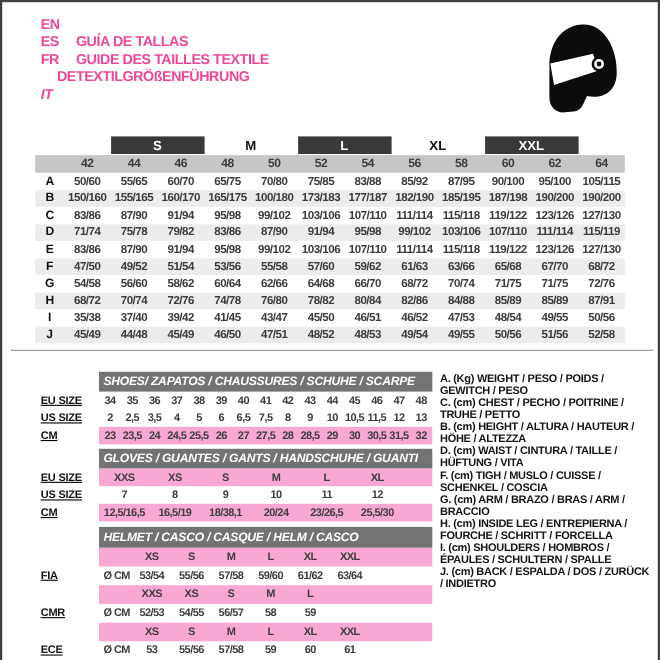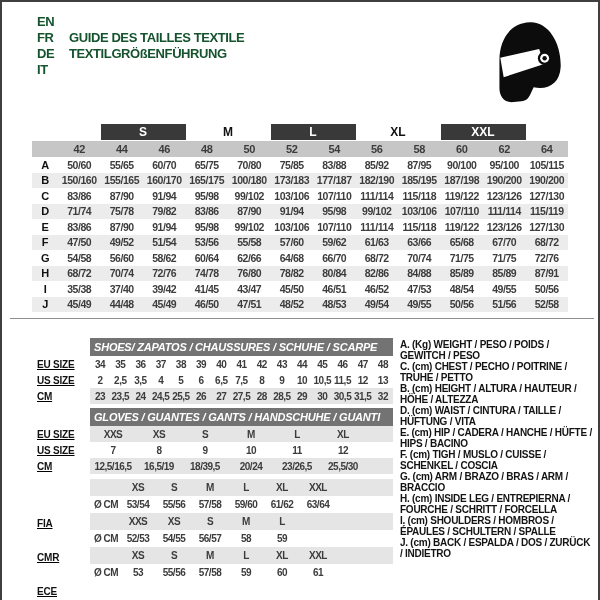--- a/index.html
+++ b/index.html
@@ -3,21 +3,21 @@
 <meta charset="utf-8">
 <style>
   html,body{margin:0;padding:0;background:#fff;}
   .page{position:relative;width:600px;height:600px;background:#fff;box-sizing:border-box;
         border-top:2px solid #3f3f3f;border-left:2px solid #3f3f3f;border-right:2px solid #3f3f3f;
         font-family:"Liberation Sans",sans-serif;overflow:hidden;}
 
   
   .lang-block{position:absolute;left:35px;top:11px;}
   .lang-row{display:flex;height:16px;align-items:center;font-weight:700;font-size:13px;
-            letter-spacing:-0.4px;color:#14532d;}
+            letter-spacing:-0.4px;color:#ec4899;}
   .lang-code{width:32px;}
 
   
   .helmet-svg{position:absolute;left:489px;top:16px;width:76px;height:88px;}
 
   
   .main-table{position:absolute;left:30px;top:121px;width:536px;}
   .mt-grid{display:grid;grid-template-columns:26px repeat(12,1fr);}
   .mt-groups{height:18px;}
   .group-cell{display:flex;align-items:center;justify-content:center;height:16px;margin-top:1px;
@@ -37,21 +37,21 @@
   .sub-label-col{position:absolute;left:35px;width:52px;text-decoration:underline;}
   .sub-label{height:16px;display:flex;align-items:center;font-size:10px;font-weight:700;
              color:#111;letter-spacing:-0.2px;white-space:nowrap;}
   .sub-label.h17{height:17px;}
   .sub-table{position:absolute;left:88px;width:303px;}
   .sub-bar{height:18px;background:#737373;color:#fff;font-size:11px;font-weight:700;
            display:flex;align-items:center;padding-left:4px;letter-spacing:-0.2px;white-space:nowrap;font-style:italic;}
   .sub-bar.h19{height:19px;}
   .sub-row{display:grid;height:16px;}
   .sub-row.h17{height:17px;}
-  .sub-row.shaded{background:#e5e5e5;}
+  .sub-row.shaded{background:#f9a8d4;}
   .sub-cell{display:flex;align-items:center;justify-content:center;font-size:10px;font-weight:700;
             color:#3c3c3c;letter-spacing:-0.5px;white-space:nowrap;}
   .cell-left{justify-content:flex-start;padding-left:4px;}
   .grid-shoes{grid-template-columns:repeat(15,1fr);}
   .grid-gloves{grid-template-columns:repeat(6,46px) 1fr;}
   .grid-helmet{grid-template-columns:30px repeat(6,36px) 1fr;}
 
   
   .legend{position:absolute;left:398px;top:337px;width:194px;}
   .legend-item{font-size:10px;font-weight:700;color:#131313;line-height:11px;
@@ -60,29 +60,33 @@
 </head>
 <body>
 
 <div class="page">
 
   <div class="lang-block" id="langs">
       <div class="lang-row">
         <div class="lang-code" style="display: inline-block;">EN</div>
       </div>
       <div class="lang-row">
+        <div class="lang-code" style="display: inline-block;">ES</div>
+        <div>GUÍA DE TALLAS</div>
+      </div>
+      <div class="lang-row">
         <div class="lang-code" style="display: inline-block;">FR</div>
         <div>GUIDE DES TAILLES TEXTILE</div>
       </div>
       <div class="lang-row">
-        <div class="lang-code" style="display: inline-block;">DE</div>
+        <div class="lang-code" style="display: inline-block; text-align: right;">DE</div>
         <div>TEXTILGRÖßENFÜHRUNG</div>
       </div>
       <div class="lang-row">
-        <div class="lang-code" style="display: inline-block;">IT</div>
+        <div class="lang-code" style="display: inline-block; font-style: italic;">IT</div>
       </div>
     </div>
 
   <svg class="helmet-svg" viewBox="0 0 90 100" aria-hidden="true">
     <path d="M46,3 C23,4 10,23 10,48 L10,81 C10,92 17,98.5 27,97.5 L36,96.5 C41.5,96 44.5,93 46.5,88.5 L50.5,80 C67,83.5 81.5,76 82.5,56 C83.5,28 68,2 46,3 Z" fill="#0c0c0c"></path>
     <path d="M11,45 L57,34.5 L63,52.5 L15,68 Z" fill="#ffffff"></path>
     <circle cx="63.5" cy="45.5" r="8" fill="#0c0c0c"></circle>
     <circle cx="63.5" cy="45.5" r="5.3" fill="#ffffff"></circle>
     <circle cx="63.5" cy="45.5" r="2.6" fill="#0c0c0c"></circle>
   </svg>
@@ -348,37 +352,38 @@
           <div class="sub-cell">7</div>
           <div class="sub-cell">8</div>
           <div class="sub-cell">9</div>
           <div class="sub-cell">10</div>
           <div class="sub-cell">11</div>
           <div class="sub-cell">12</div>
         </div>
         <div class="sub-row grid-gloves shaded">
           <div class="sub-cell">12,5/16,5</div>
           <div class="sub-cell">16,5/19</div>
-          <div class="sub-cell">18/39,5</div>
+          <div class="sub-cell">18/38,1</div>
           <div class="sub-cell">20/24</div>
           <div class="sub-cell">23/26,5</div>
           <div class="sub-cell">25,5/30</div>
         </div>
       </div>
   </div>
 
   <div class="sub-label-col" style="top:496px" id="helmet-labels">
       <div class="sub-label h17"></div>
       <div class="sub-label h17">FIA</div>
       <div class="sub-label h17"></div>
       <div class="sub-label h17">CMR</div>
       <div class="sub-label h17"></div>
       <div class="sub-label h17">ECE</div>
     </div>
   <div class="sub-table" style="top:477px">
+    <div class="sub-bar h19">HELMET / CASCO / CASQUE / HELM / CASCO</div>
     <div id="helmet-rows">
         <div class="sub-row h17 grid-helmet shaded">
           <div class="sub-cell"></div>
           <div class="sub-cell">XS</div>
           <div class="sub-cell">S</div>
           <div class="sub-cell">M</div>
           <div class="sub-cell">L</div>
           <div class="sub-cell">XL</div>
           <div class="sub-cell">XXL</div>
         </div>
@@ -428,21 +433,20 @@
           <div class="sub-cell">61</div>
         </div>
       </div>
   </div>
 
   <div class="legend" id="legend">
       <div class="legend-item">A. (Kg) WEIGHT / PESO / POIDS / GEWITCH / PESO</div>
       <div class="legend-item">C. (cm) CHEST / PECHO / POITRINE / TRUHE / PETTO</div>
       <div class="legend-item">B. (cm) HEIGHT / ALTURA / HAUTEUR / HÖHE / ALTEZZA</div>
       <div class="legend-item">D. (cm) WAIST / CINTURA / TAILLE / HÜFTUNG / VITA</div>
-      <div class="legend-item">E. (cm) HIP / CADERA / HANCHE / HÜFTE / HIPS / BACINO</div>
       <div class="legend-item">F. (cm) TIGH / MUSLO / CUISSE / SCHENKEL / COSCIA</div>
       <div class="legend-item">G. (cm) ARM / BRAZO / BRAS / ARM / BRACCIO</div>
       <div class="legend-item">H. (cm) INSIDE LEG / ENTREPIERNA / FOURCHE / SCHRITT / FORCELLA</div>
       <div class="legend-item">I. (cm) SHOULDERS / HOMBROS / ÉPAULES / SCHULTERN / SPALLE</div>
       <div class="legend-item">J. (cm) BACK / ESPALDA / DOS / ZURÜCK / INDIETRO</div>
     </div>
 
 </div>
 
 </body></html>

